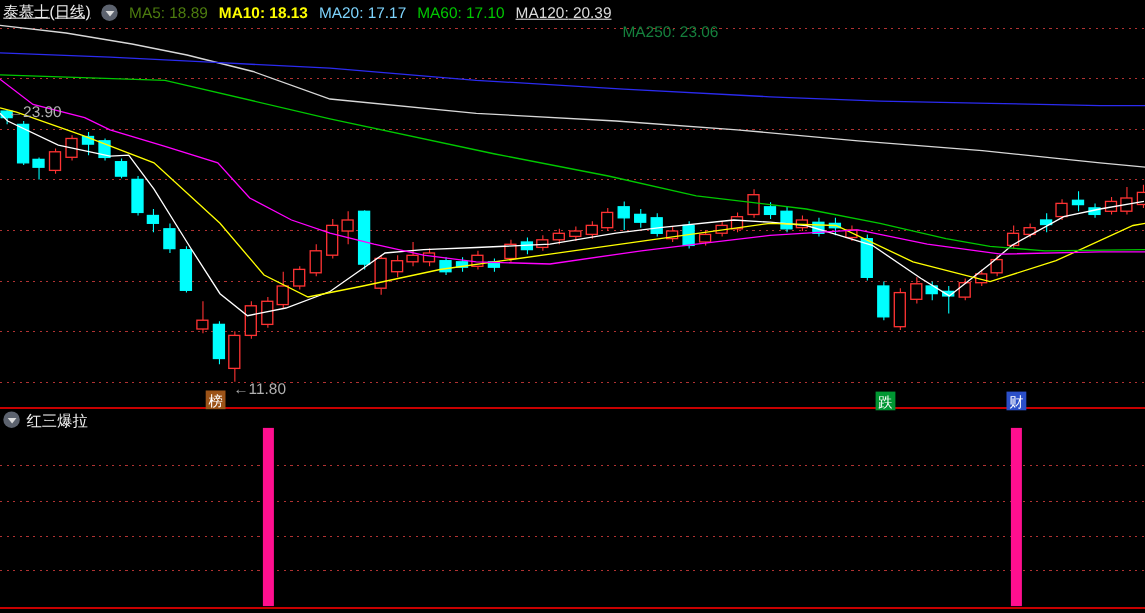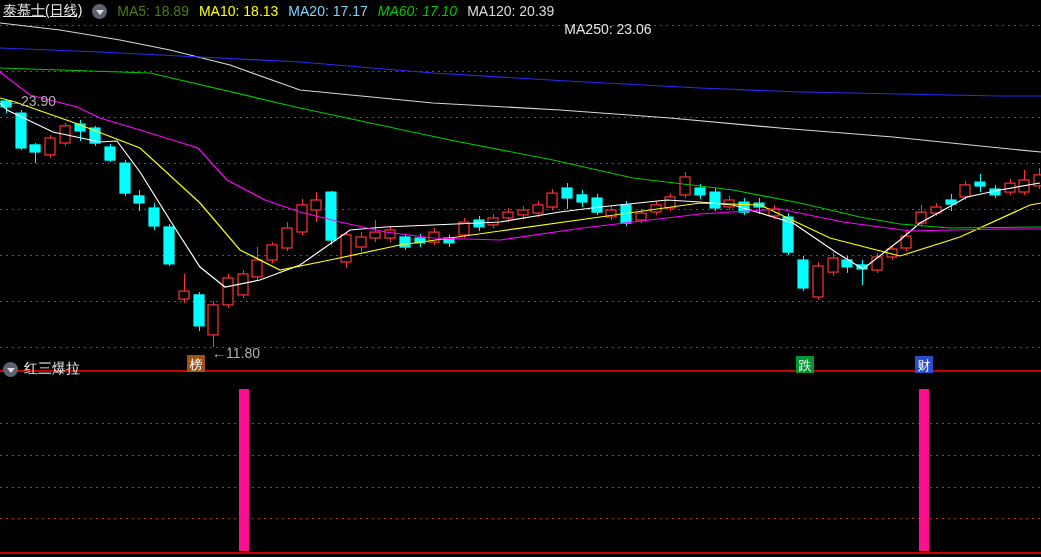--- a/index.html
+++ b/index.html
@@ -4,21 +4,21 @@
 <style>
   html,body{margin:0;padding:0;background:#000;}
   body{width:1041px;height:557px;overflow:hidden;font-family:"Liberation Sans",sans-serif;}
   .app{position:relative;width:1041px;height:557px;background:#000;}
   .topbar{position:absolute;top:0;left:0;width:100%;height:22px;display:flex;align-items:center;gap:10px;padding-left:3px;font-size:14px;z-index:3;}
   .title{color:#ededed;white-space:nowrap;text-decoration:underline;}
   .circle-icon{width:15px;height:15px;border-radius:50%;background:#5c626e;display:flex;align-items:center;justify-content:center;flex:none;cursor:pointer;}
   .chev{width:0;height:0;border-left:4px solid transparent;border-right:4px solid transparent;border-top:5px solid #dcdcdc;margin-top:2px;}
   .ma-item{white-space:nowrap;}
   svg.chart{position:absolute;top:0;left:0;z-index:1;}
-  .sub-label{position:absolute;top:360px;left:3px;display:flex;align-items:center;gap:6px;font-size:14px;z-index:3;}
+  .sub-label{position:absolute;top:374px;left:3px;display:flex;gap:6px;font-size:14px;z-index:3;}
   .sub-label .name{color:#ededed;}
 </style>
 </head>
 <body>
 
 <div class="app">
 
   <svg id="chart-svg" class="chart" width="1041" height="557" viewBox="0 0 1041 557">
       <g shape-rendering="crispEdges">
         <line x1="0" x2="1041" y1="25.5" y2="25.5" stroke="#b03232" stroke-width="1" stroke-dasharray="2 4"></line>
@@ -353,25 +353,25 @@
         </g>
       </g>
     </svg>
 
   <div class="topbar">
     <span class="title">泰慕士(日线)</span>
     <span class="circle-icon">
         <span class="chev"></span>
       </span>
     <span class="ma-item" style="color: #4d7c0f;"><span>MA5:</span> <span>18.89</span></span>
-    <span class="ma-item" style="color: rgb(255, 255, 0);"><span>MA10:</span> <span>18.13</span></span>
+    <span class="ma-item" style="color: rgb(255, 255, 0); font-weight: bold;"><span>MA10:</span> <span>18.13</span></span>
     <span class="ma-item" style="color: #7dd3fc;"><span>MA20:</span> <span>17.17</span></span>
-    <span class="ma-item" style="color: rgb(0, 200, 0); font-style: italic;"><span>MA60:</span> <span>17.10</span></span>
-    <span class="ma-item" style="color: rgb(220, 220, 220);"><span>MA120:</span> <span>20.39</span></span>
-    <span class="ma-item" style="color: #e5e5e5; margin-top: 36px;"><span>MA250:</span> <span>23.06</span></span>
+    <span class="ma-item" style="color: rgb(0, 200, 0);"><span>MA60:</span> <span>17.10</span></span>
+    <span class="ma-item" style="color: rgb(220, 220, 220); text-decoration: underline;"><span>MA120:</span> <span>20.39</span></span>
+    <span class="ma-item" style="color: #15803d; margin-top: 36px;"><span>MA250:</span> <span>23.06</span></span>
   </div>
 
   <div class="sub-label">
     <span class="circle-icon">
         <span class="chev"></span>
       </span>
     <span class="name">红三爆拉</span>
   </div>
 
 </div>

